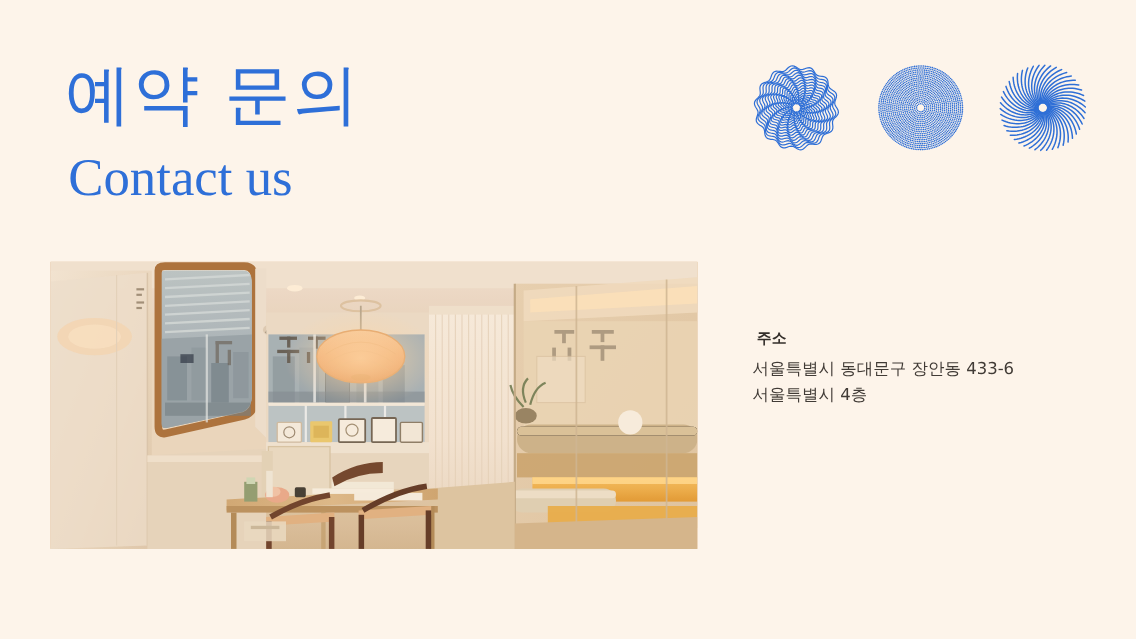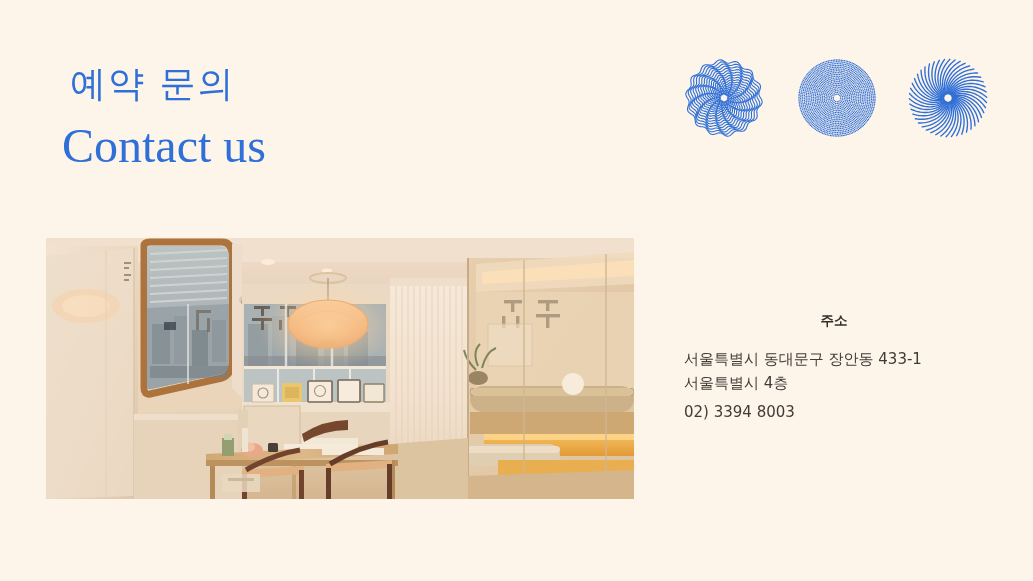--- a/index.html
+++ b/index.html
@@ -18,26 +18,26 @@
 
   
   .heading {
     position: absolute;
     left: 58px;
     top: 52px;
     width: 560px;
   }
   .heading-ko {
     font-family: "DejaVu Sans", sans-serif;
-    font-size: 36px;
+    font-size: 60px;
     font-weight: 500;
     color: #2e6fd8;
     letter-spacing: 2px;
     line-height: 1.12;
-    margin: 12px;
+    margin: 1px;
     white-space: nowrap;
   }
   .heading-en {
     font-family: "Liberation Serif", "DejaVu Serif", serif;
     font-size: 48px;
     font-weight: 400;
     color: #2e6fd8;
     line-height: 1.0;
     margin: 18px 0 0 4px;
     white-space: nowrap;
@@ -81,22 +81,21 @@
     top: 294px;
     width: 300px;
     color: #3b3632;
   }
   .c-label {
     font-family: "DejaVu Sans", sans-serif;
     font-size: 13.5px;
     font-weight: 700;
     line-height: 1.55;
     color: #332e2a;
-    margin: 16px;
-    text-align: center;
+    margin: 4px;
   }
   .c-value {
     font-family: "DejaVu Sans", sans-serif;
     font-size: 15px;
     font-weight: 400;
     line-height: 1.62;
     color: #413b36;
     margin: 0;
   }
   .c-gap { height: 22px; }
@@ -2113,20 +2112,19 @@
       <rect x="176" y="236" width="38" height="18" fill="#e9dcc6" opacity="0.85"></rect>
       <rect x="182" y="240" width="26" height="3" fill="#c9b característica" opacity="0"></rect>
       <rect x="182" y="240" width="26" height="3" fill="#c9b89c"></rect>
 
       <rect x="0" y="0" width="588" height="261" fill="#ffb86b" opacity="0.05"></rect>
     </svg>
   </div>
 
   <div class="contact">
     <p class="c-label">주소</p>
-    <p class="c-value">서울특별시 동대문구 장안동 433-1</p>
+    <p class="c-value">서울특별시 동대문구 장안동 433-6</p>
     <p class="c-value">서울특별시 4층</p>
     <div class="c-spacer"></div>
-    <p class="c-value">02) 3394 8003</p>
     <div class="c-gap"></div>
   </div>
 
 </div>
 
 </body></html>

